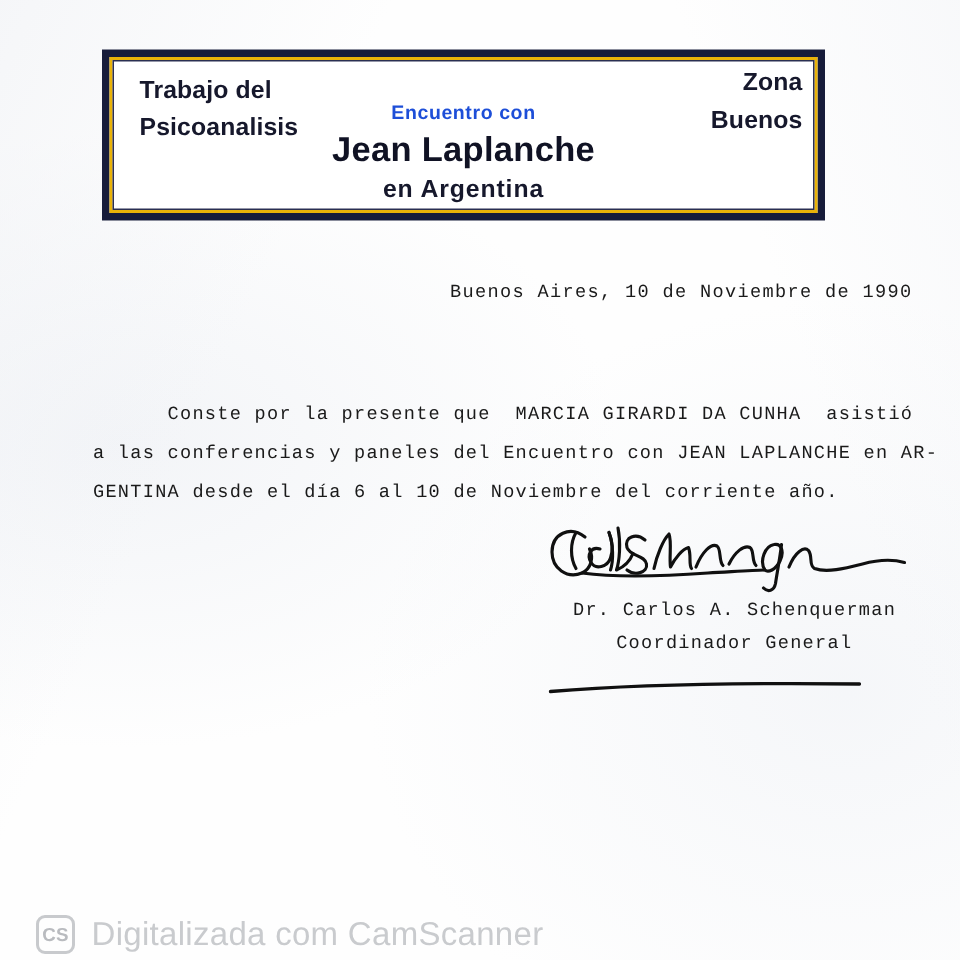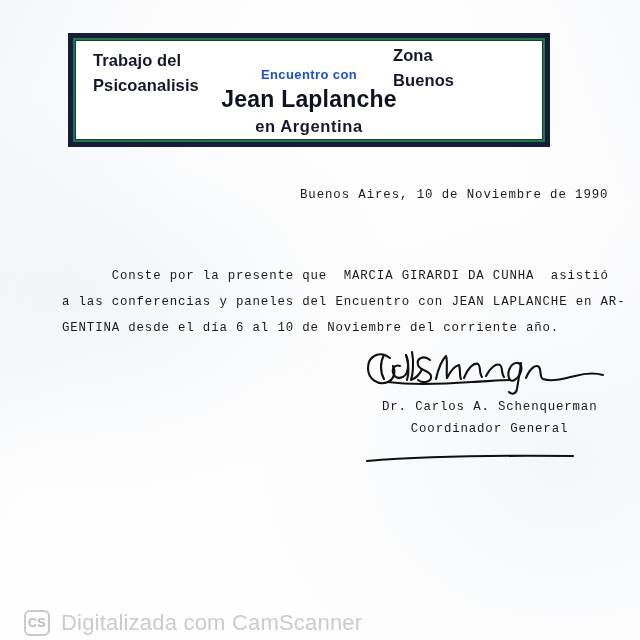--- a/index.html
+++ b/index.html
@@ -37,37 +37,37 @@
     height: 114px;
     box-sizing: border-box;
     border: 5px solid #171c3a;
     background: #ffffff;
   }
   #letterhead-inner {
     position: relative;
     width: 100%;
     height: 100%;
     box-sizing: border-box;
-    border: 2px solid #15803d;
+    border: 2px solid #eab308;
     outline: 1px solid #2a2f52;
     outline-offset: -3px;
   }
   .lh-col-left {
     position: absolute;
     left: 18px;
     top: 8px;
     width: 180px;
     text-align: left;
   }
   .lh-col-right {
     position: absolute;
-    right: 20px;
+    right: 8px;
     top: 3px;
     width: 130px;
-    text-align: left;
+    text-align: right;
   }
   .lh-col-center {
     position: absolute;
     left: 0;
     right: 0;
     top: 26px;
     text-align: center;
   }
   .lh-side-line {
     font-weight: bold;

